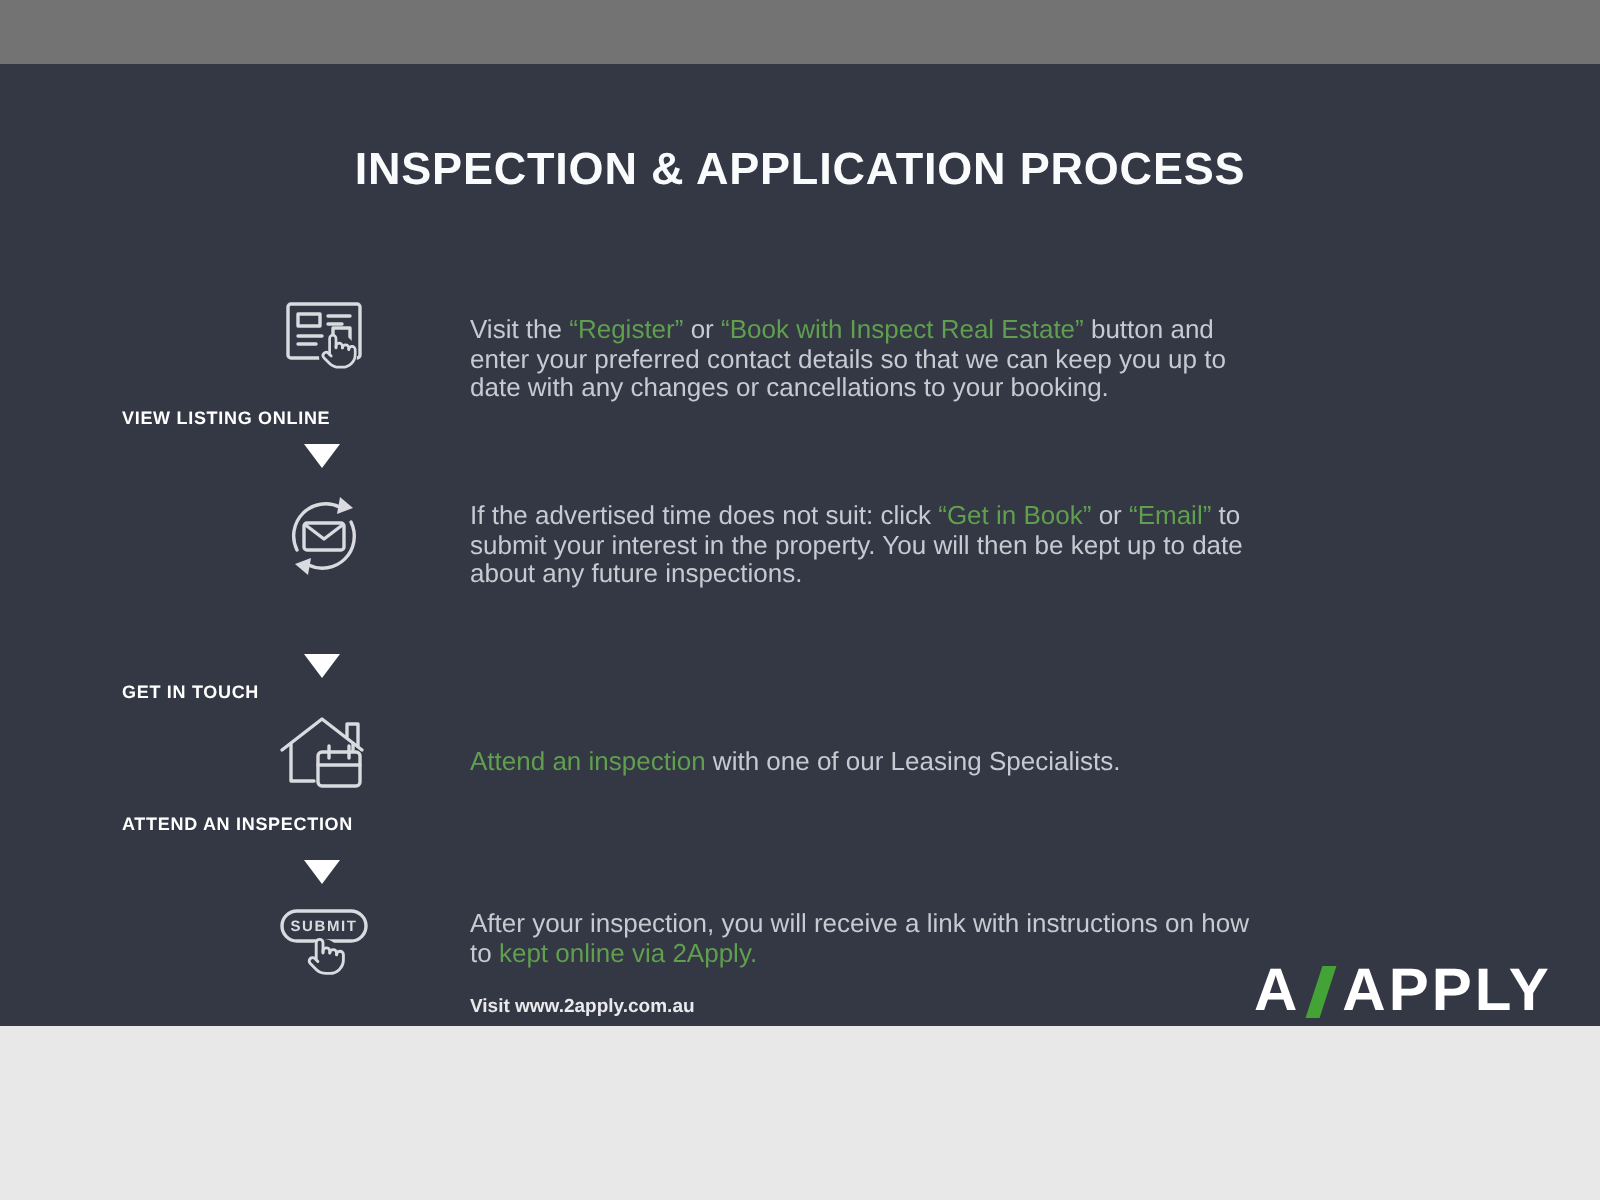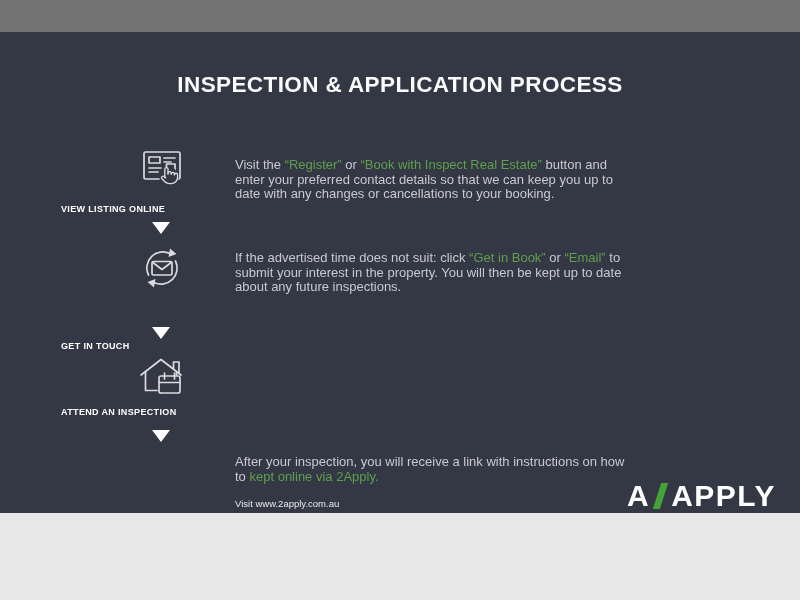--- a/index.html
+++ b/index.html
@@ -36,21 +36,21 @@
   .arrow{position:absolute;left:152px;width:0;height:0;
          border-left:9px solid transparent;border-right:9px solid transparent;
          border-top:12px solid #ffffff;}
   .ar-1{top:190px;} .ar-2{top:295px;} .ar-3{top:398px;}
 
   .step-text{position:absolute;left:235px;width:402px;
              font-size:13px;line-height:14.6px;color:var(--body-text);}
   .tx-1{top:126px;} .tx-2{top:219px;} .tx-3{top:342px;} .tx-4{top:423px;}
   .grn{color:var(--accent-green);}
 
-  .note{position:absolute;left:235px;top:466px;font-size:9.5px;font-weight:400;color:#e8eaec;}
+  .note{position:absolute;left:235px;top:466px;font-size:9.5px;font-weight:700;color:#e8eaec;}
 
   .logo{position:absolute;left:627px;top:447px;display:flex;align-items:center;
         font-size:30px;font-weight:700;color:#ffffff;letter-spacing:1.5px;}
   .logo .slash{width:7px;height:26px;background:var(--logo-green);
                transform:skewX(-18deg);margin:0 7px;display:inline-block;}
 </style>
 </head>
 <body>
 
 <div class="page">
@@ -108,23 +108,39 @@
           <path d="M12.5 20 V38.5 H24"></path>
           <path d="M43.5 20 V23"></path>
           <rect x="26" y="24" width="21" height="17" rx="2"></rect>
           <line x1="31.5" y1="21" x2="31.5" y2="27"></line>
           <line x1="41.5" y1="21" x2="41.5" y2="27"></line>
           <line x1="26" y1="30.5" x2="47" y2="30.5"></line>
         </g>
       </svg>
     </div>
     <div class="step-label lb-3">ATTEND AN INSPECTION</div>
+    <p class="step-text tx-3"><span class="grn">Attend an inspection</span><span> with one of our Leasing Specialists.</span></p>
 
     <div class="arrow ar-3"></div>
 
+    <div class="icon ic-4">
+      <svg width="56" height="50" viewBox="0 0 56 50">
+        <g class="stk">
+          <rect x="7" y="3.5" width="42" height="15" rx="7.5"></rect>
+        </g>
+        <text class="svgtxt" x="28" y="13.5" text-anchor="middle">SUBMIT</text>
+        <ellipse class="mask" cx="28" cy="29" rx="9" ry="11.5"></ellipse>
+        <g class="stk" transform="translate(19,16) scale(0.85)">
+          <path d="M18 11v-1a2 2 0 0 0-2-2a2 2 0 0 0-2 2"></path>
+          <path d="M14 10V9a2 2 0 0 0-2-2a2 2 0 0 0-2 2v1"></path>
+          <path d="M10 9.5V4a2 2 0 0 0-2-2a2 2 0 0 0-2 2v10"></path>
+          <path d="M18 11a2 2 0 1 1 4 0v3a8 8 0 0 1-8 8h-2c-2.8 0-4.5-.86-5.99-2.34l-3.6-3.6a2 2 0 0 1 2.83-2.82L7 15"></path>
+        </g>
+      </svg>
+    </div>
     <div class="step-label lb-4">APPLY ONLINE</div>
     <p class="step-text tx-4"><span>After your inspection, you will receive a link with instructions on how to </span><span class="grn">kept online via 2Apply.</span></p>
 
     <div class="note">Visit www.2apply.com.au</div>
 
     <div class="logo">
       <span>A</span>
       <span class="slash"></span>
       <span>APPLY</span>
     </div>

